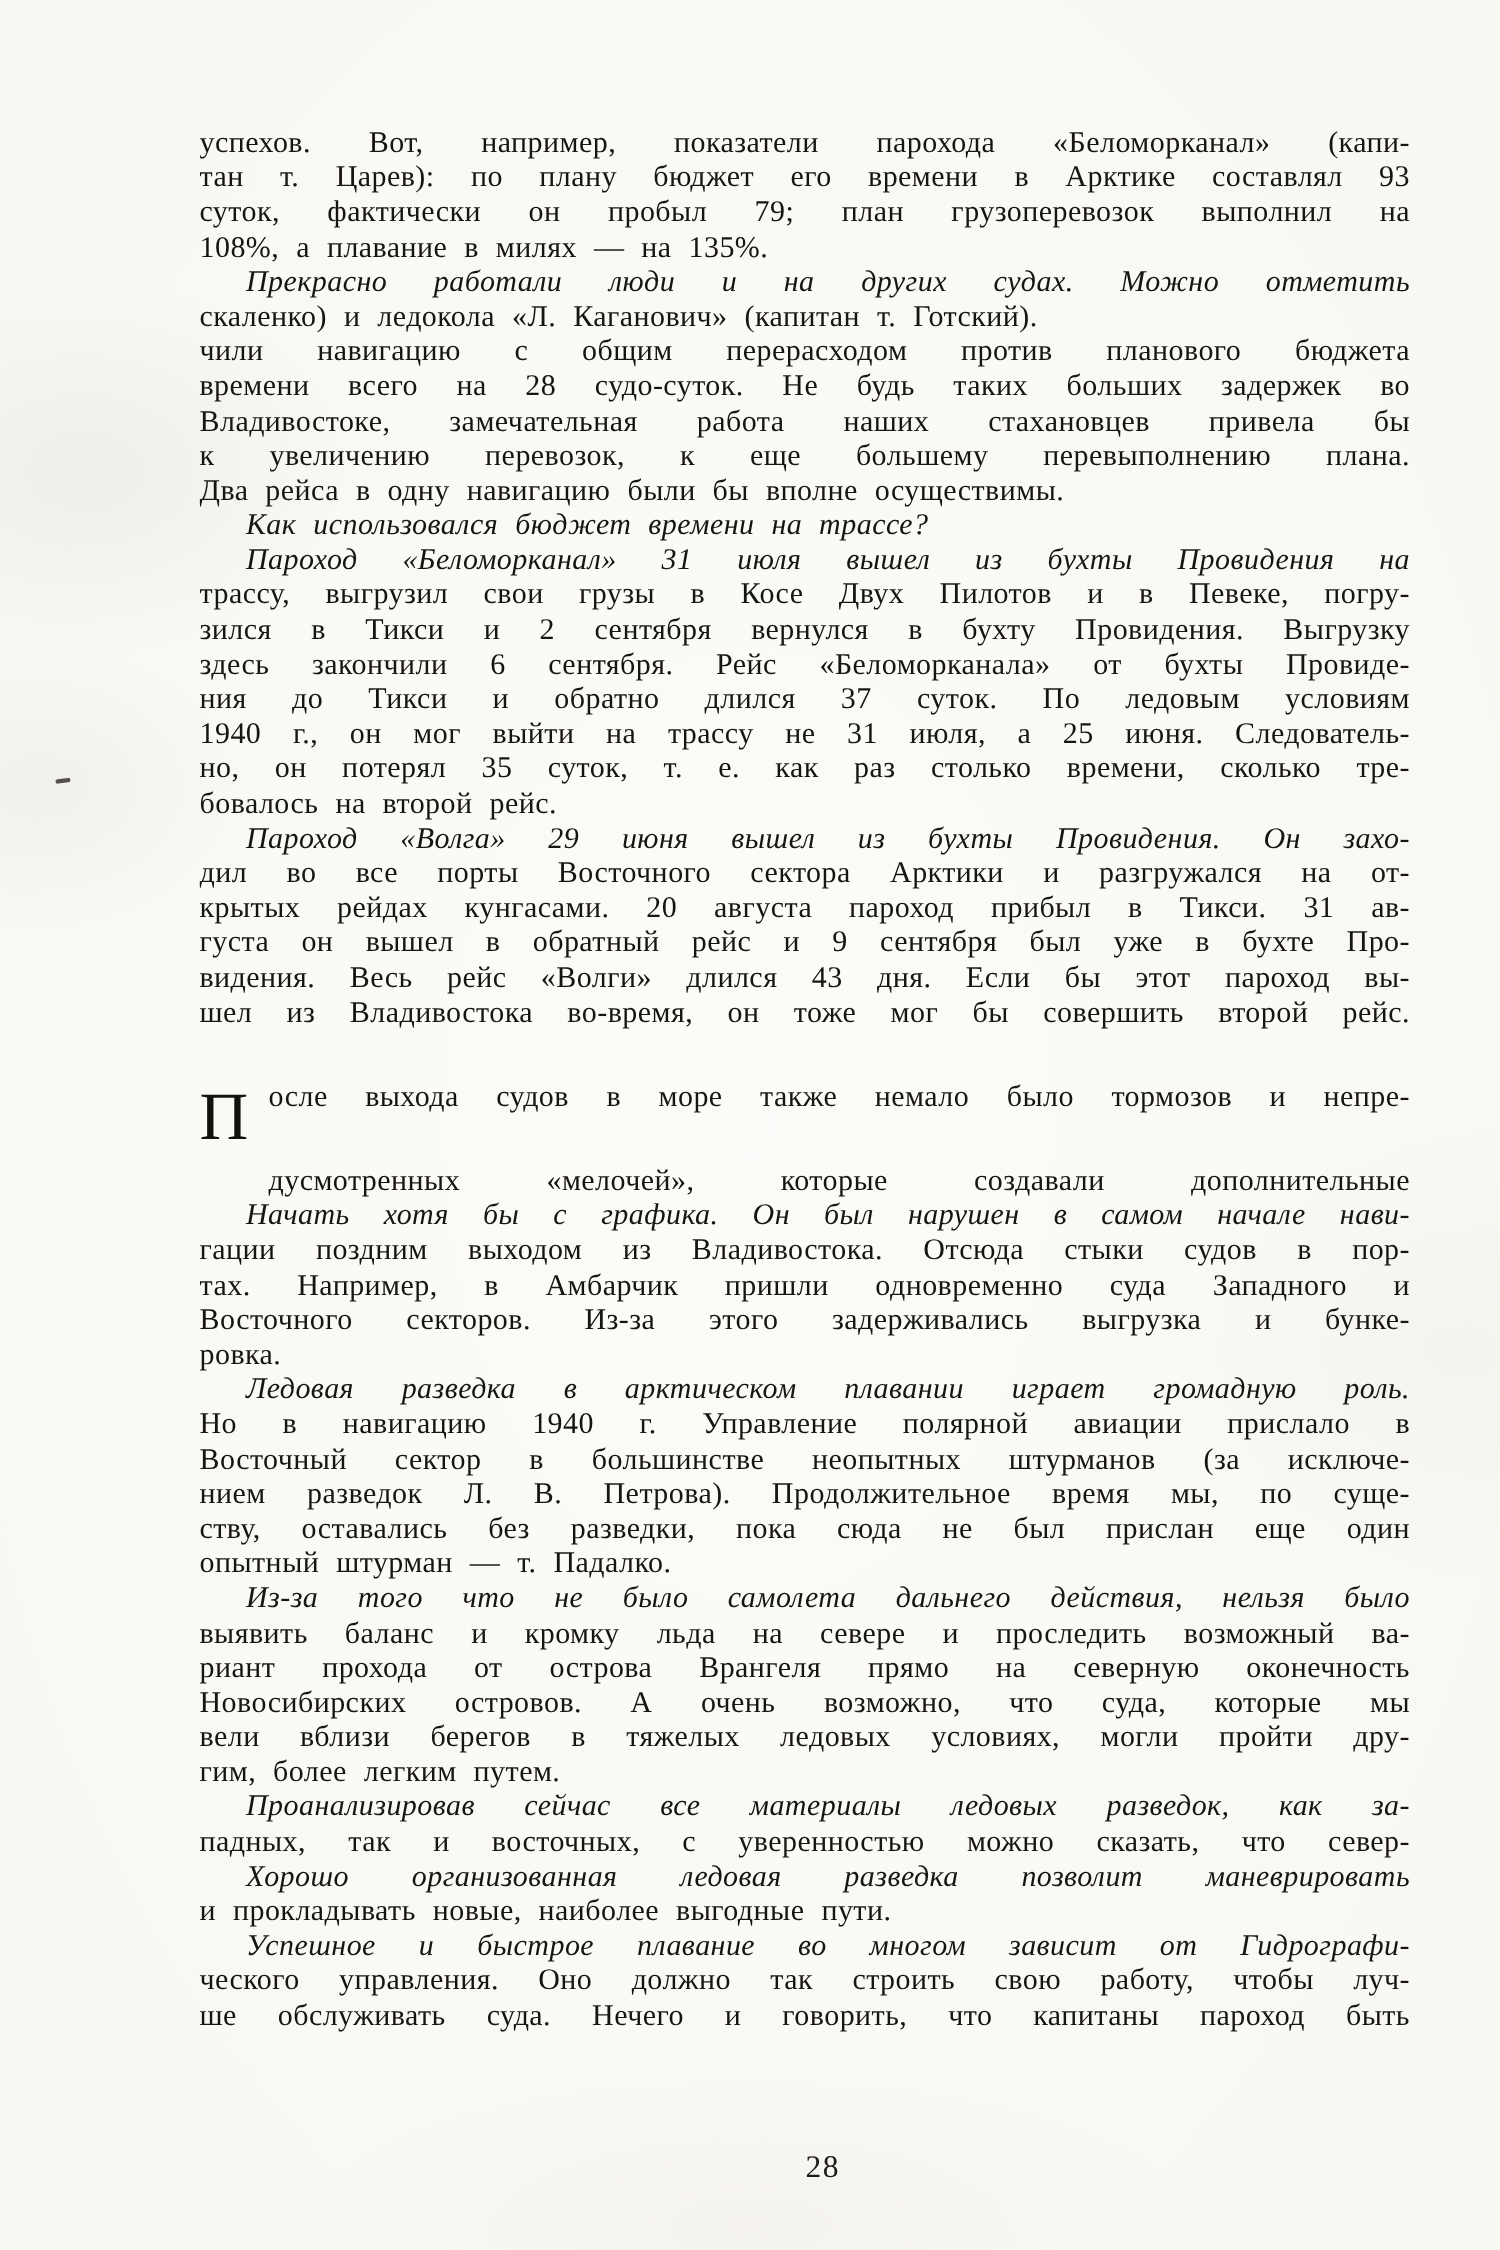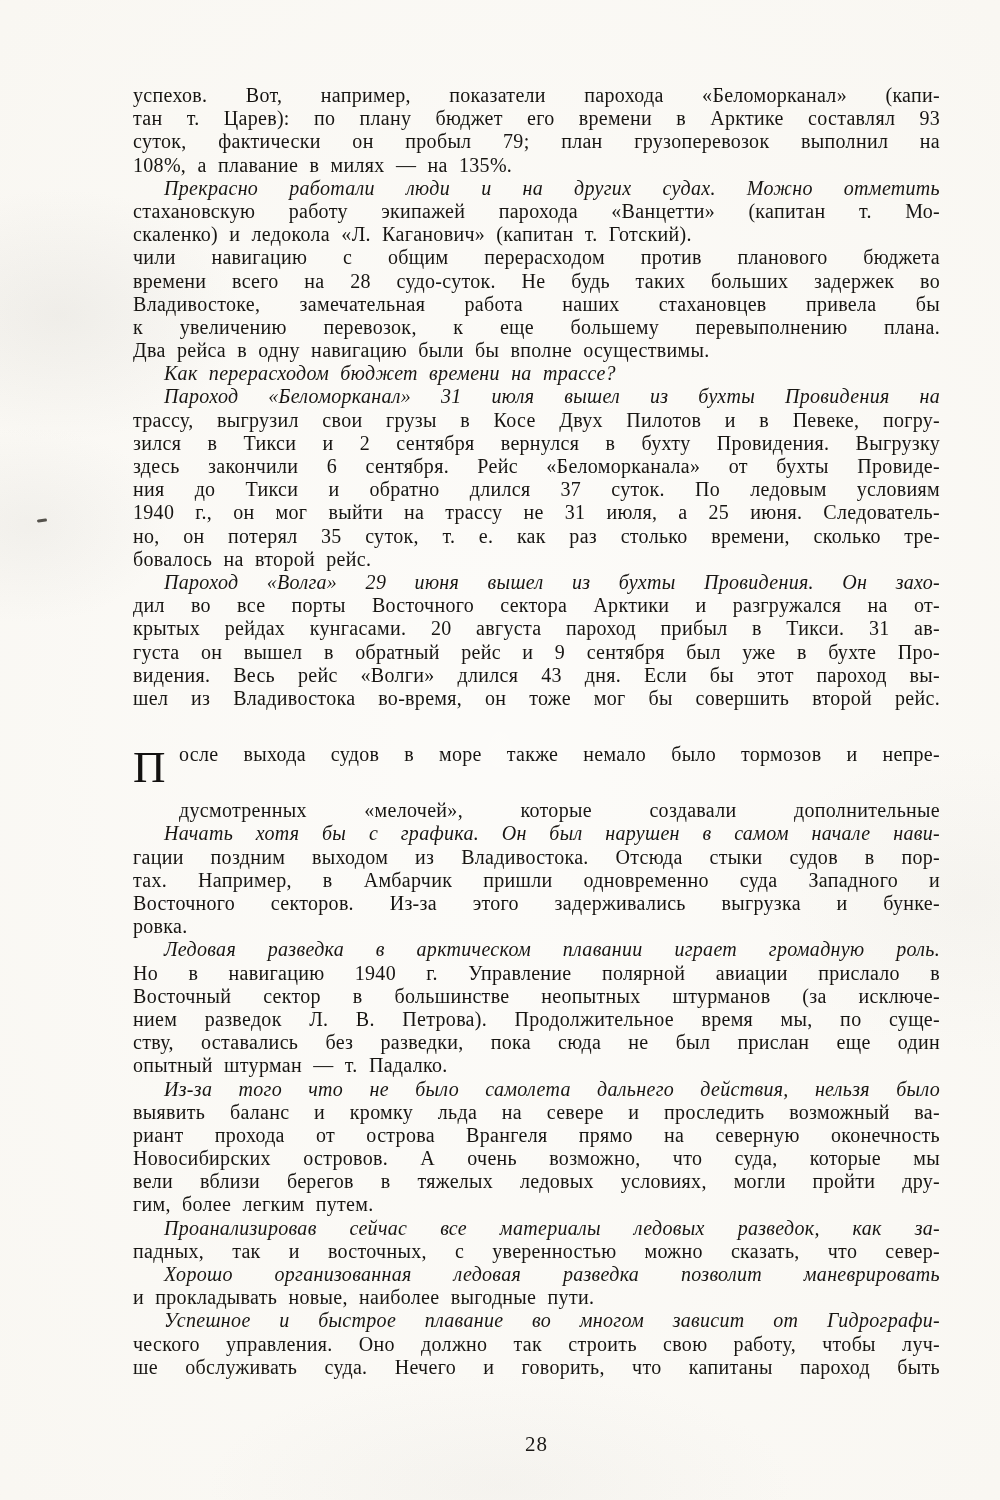--- a/index.html
+++ b/index.html
@@ -49,21 +49,21 @@
     position: absolute;
     left: 0;
     top: 3px;
     font-size: 45px;
     line-height: 42px;
     font-weight: 400;
     color: #131110;
   }
   .page-number {
     position: absolute;
-    left: 133px;
+    left: 145px;
     top: 1432px;
     width: 807px;
     text-align: center;
     font-size: 21px;
     letter-spacing: 1px;
     color: #1c1a17;
   }
   .margin-dash {
     position: absolute;
     left: 37px;
@@ -82,32 +82,31 @@
   <div class="margin-dash"></div>
   <div class="text-block">
       <div class="para">
         <div class="line">успехов. Вот, например, показатели парохода «Беломорканал» (капи-</div>
         <div class="line">тан т. Царев): по плану бюджет его времени в Арктике составлял 93</div>
         <div class="line">суток, фактически он пробыл 79; план грузоперевозок выполнил на</div>
         <div class="line endline">108%, а плавание в милях — на 135%.</div>
       </div>
       <div class="para">
         <div class="line indent">Прекрасно работали люди и на других судах. Можно отметить</div>
-        <div class="line">стахановскую работу экипажей парохода «Ванцетти» (капитан т. Мо-</div>
         <div class="line endline">скаленко) и ледокола «Л. Каганович» (капитан т. Готский).</div>
       </div>
       <div class="para">
         <div class="line">чили навигацию с общим перерасходом против планового бюджета</div>
         <div class="line">времени всего на 28 судо-суток. Не будь таких больших задержек во</div>
         <div class="line">Владивостоке, замечательная работа наших стахановцев привела бы</div>
         <div class="line">к увеличению перевозок, к еще большему перевыполнению плана.</div>
         <div class="line endline">Два рейса в одну навигацию были бы вполне осуществимы.</div>
       </div>
       <div class="para">
-        <div class="line indent endline">Как перерасходом бюджет времени на трассе?</div>
+        <div class="line indent endline">Как использовался бюджет времени на трассе?</div>
       </div>
       <div class="para">
         <div class="line indent">Пароход «Беломорканал» 31 июля вышел из бухты Провидения на</div>
         <div class="line">трассу, выгрузил свои грузы в Косе Двух Пилотов и в Певеке, погру-</div>
         <div class="line">зился в Тикси и 2 сентября вернулся в бухту Провидения. Выгрузку</div>
         <div class="line">здесь закончили 6 сентября. Рейс «Беломорканала» от бухты Провиде-</div>
         <div class="line">ния до Тикси и обратно длился 37 суток. По ледовым условиям</div>
         <div class="line">1940 г., он мог выйти на трассу не 31 июля, а 25 июня. Следователь-</div>
         <div class="line">но, он потерял 35 суток, т. е. как раз столько времени, сколько тре-</div>
         <div class="line endline">бовалось на второй рейс.</div>

